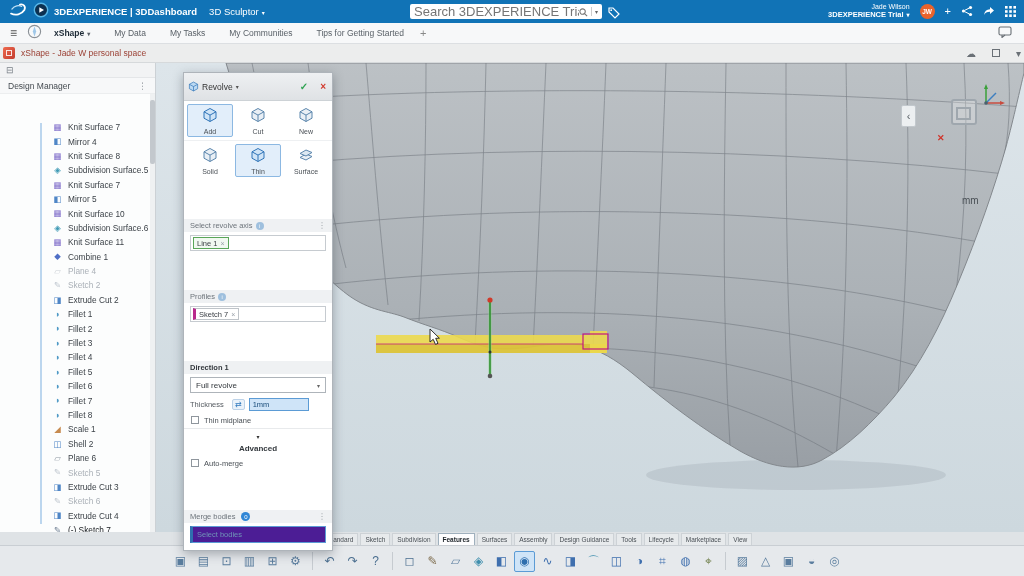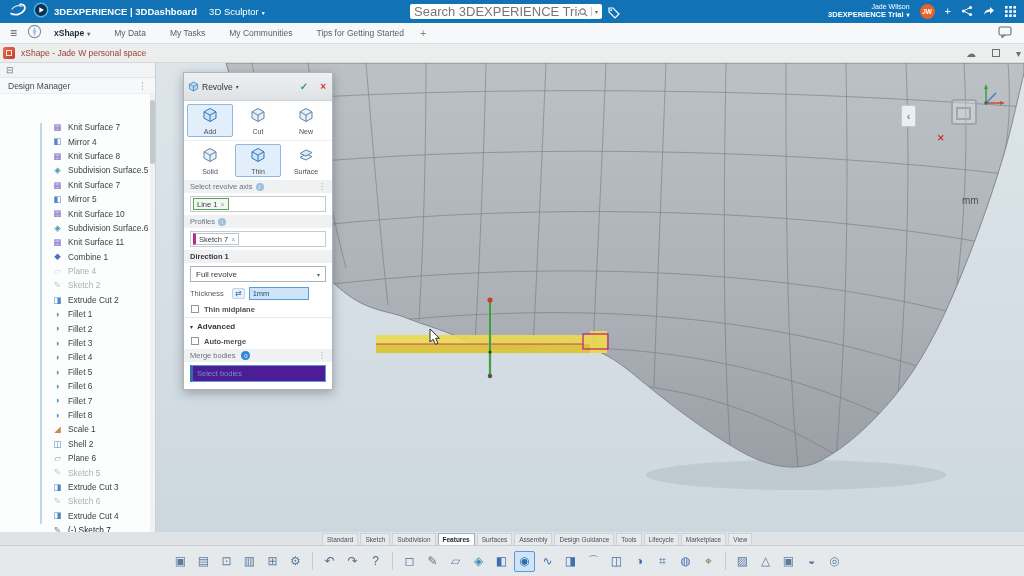--- a/index.html
+++ b/index.html
@@ -87,42 +87,42 @@
   #dlg-title{font-size:8.5px;color:#333;}
   #dlg-title-caret{font-size:6px;color:#555;}
   #dlg-check{margin-left:auto;color:#2fa352;font-size:10px;font-weight:bold;}
   #dlg-close{color:#d23b2f;font-size:10px;font-weight:bold;margin:0 2px 0 9px;}
   .btn-row{display:flex;justify-content:space-around;padding:3px 2px;}
   .big-btn{width:46px;display:flex;flex-direction:column;align-items:center;gap:1px;padding:2px 0 1px;
     border:1px solid transparent;border-radius:2px;}
   .big-btn.selected{background:#e2eefa;border-color:#8cb8e2;}
   .big-btn .lbl{font-size:7px;color:#4a5056;}
   .sec-label{height:13px;background:#eff1f3;color:#6d747b;font-size:7.5px;display:flex;
-    align-items:center;padding:0 6px;gap:3px;}
+    align-items:center;padding:0 6px;gap:3px;margin-top:39px;}
   .sec-label .strong{color:#33383d;font-weight:bold;}
   .info-badge{width:8px;height:8px;border-radius:50%;background:#9fc0de;color:#fff;font-size:5.5px;
     display:flex;align-items:center;justify-content:center;flex:none;}
   .dots{margin-left:auto;color:#9aa0a6;font-size:8px;}
   .chip-box{margin:3px 6px;height:16px;border:1px solid #c6cbd0;display:flex;align-items:center;padding:1px 2px;background:#fff;}
   .chip{display:flex;align-items:center;gap:3px;font-size:7.5px;color:#3a3f45;padding:0 3px;height:12px;}
   .chip .x{color:#98a0a8;font-size:7px;}
   #axis-chip{border:1px solid #59a659;background:#f1f8f1;}
   #profile-chip{border:1px solid #bfc4c9;border-left:3px solid #b82a8c;}
   .select-box{margin:3px 6px;height:16px;border:1px solid #aeb4ba;display:flex;align-items:center;
     padding:0 5px;font-size:8px;color:#33383d;background:#fff;}
   .select-box .caret{margin-left:auto;font-size:6px;color:#666;}
   .thick-row{display:flex;align-items:center;gap:4px;padding:2px 6px;}
   .thick-row .lbl{font-size:7.5px;color:#555b61;width:38px;}
   #thick-swap{color:#2f78bd;font-size:8px;border:1px solid #bcd2e8;border-radius:2px;padding:0 2px;background:#eaf2fa;}
   #thick-input{width:60px;height:13px;background:#cfe4f8;border:1px solid #5b9bd5;font-size:7.5px;
     color:#174a78;display:flex;align-items:center;padding:0 3px;}
-  .check-row{display:flex;gap:5px;padding:3px 7px;font-weight:bold;}
+  .check-row{display:flex;gap:5px;padding:3px 7px;}
   .checkbox{width:8px;height:8px;border:1px solid #8f969d;background:#fff;flex:none;}
   .check-row .lbl{font-size:7.5px;color:#4a5056;}
-  #advanced-row{display:flex;align-items:center;gap:4px;padding:4px 6px 3px;border-top:1px solid #e8eaec;}
+  #advanced-row{display:flex;align-items:center;gap:4px;padding:4px 6px 3px;border-top:1px solid #e8eaec;flex-direction:column;}
   #advanced-row .tri{font-size:6px;color:#333;}
   #advanced-row .lbl{font-size:8px;font-weight:bold;color:#33383d;}
   .badge{width:9px;height:9px;border-radius:50%;background:#2f86d6;color:#fff;font-size:6px;
     display:flex;align-items:center;justify-content:center;margin-left:3px;flex:none;}
   #select-bodies{margin:3px 6px 7px;height:17px;background:#4c1d95;border:1px solid #5b9bd5;
     border-left:3px solid #2f6fae;display:flex;align-items:center;padding:0 4px;font-size:7.5px;color:#6f94b8;}
 
   
   #feature-tabs{position:absolute;left:322px;bottom:31px;height:13px;display:flex;gap:2px;align-items:flex-end;z-index:12;}
   .ftab{font-size:6.5px;color:#4a5056;background:#e7eaec;border:1px solid #cdd2d6;border-bottom:none;

